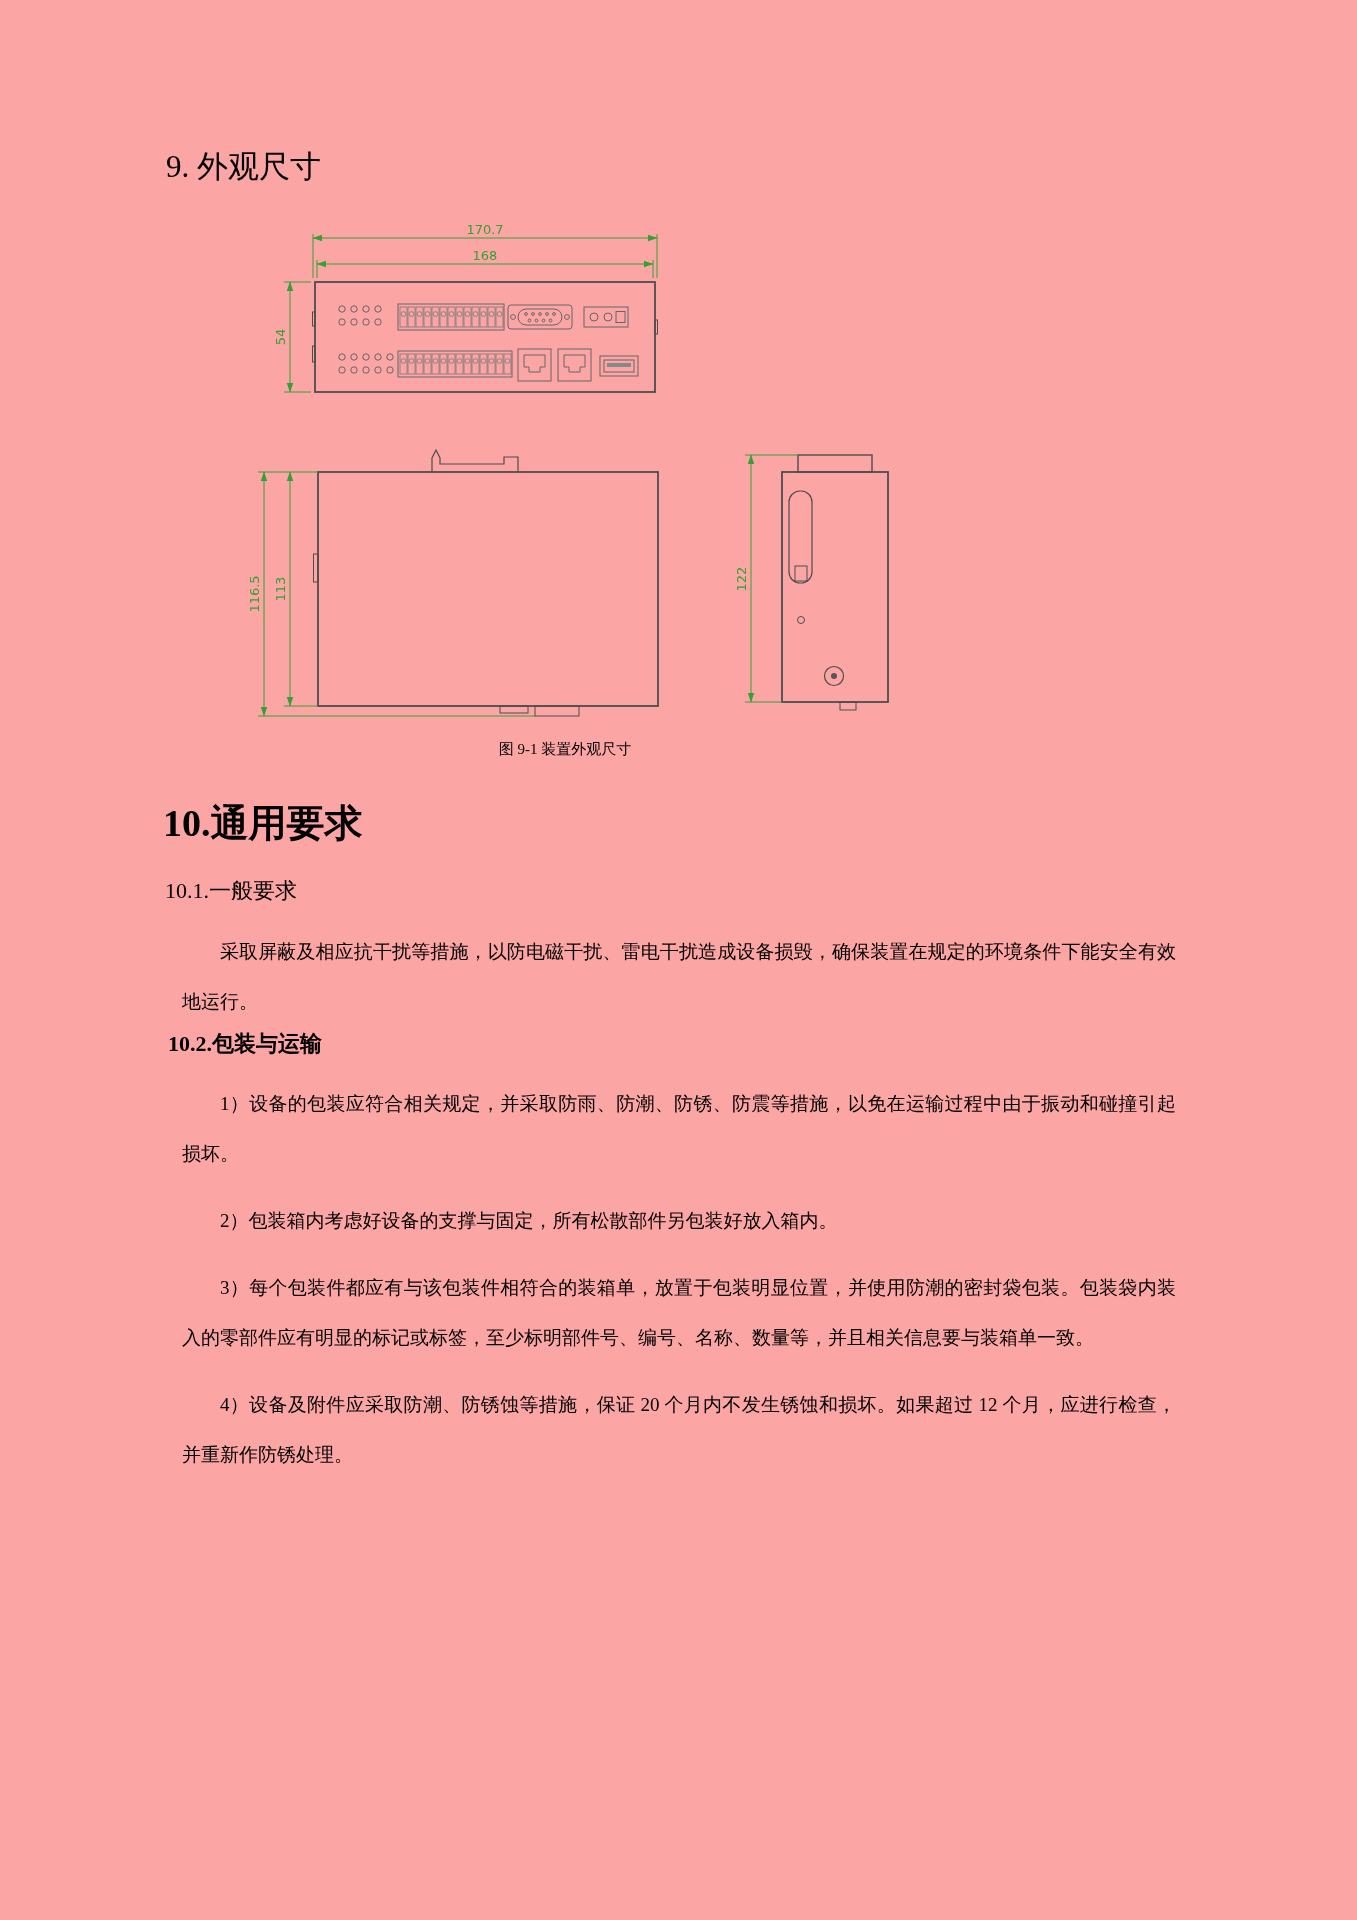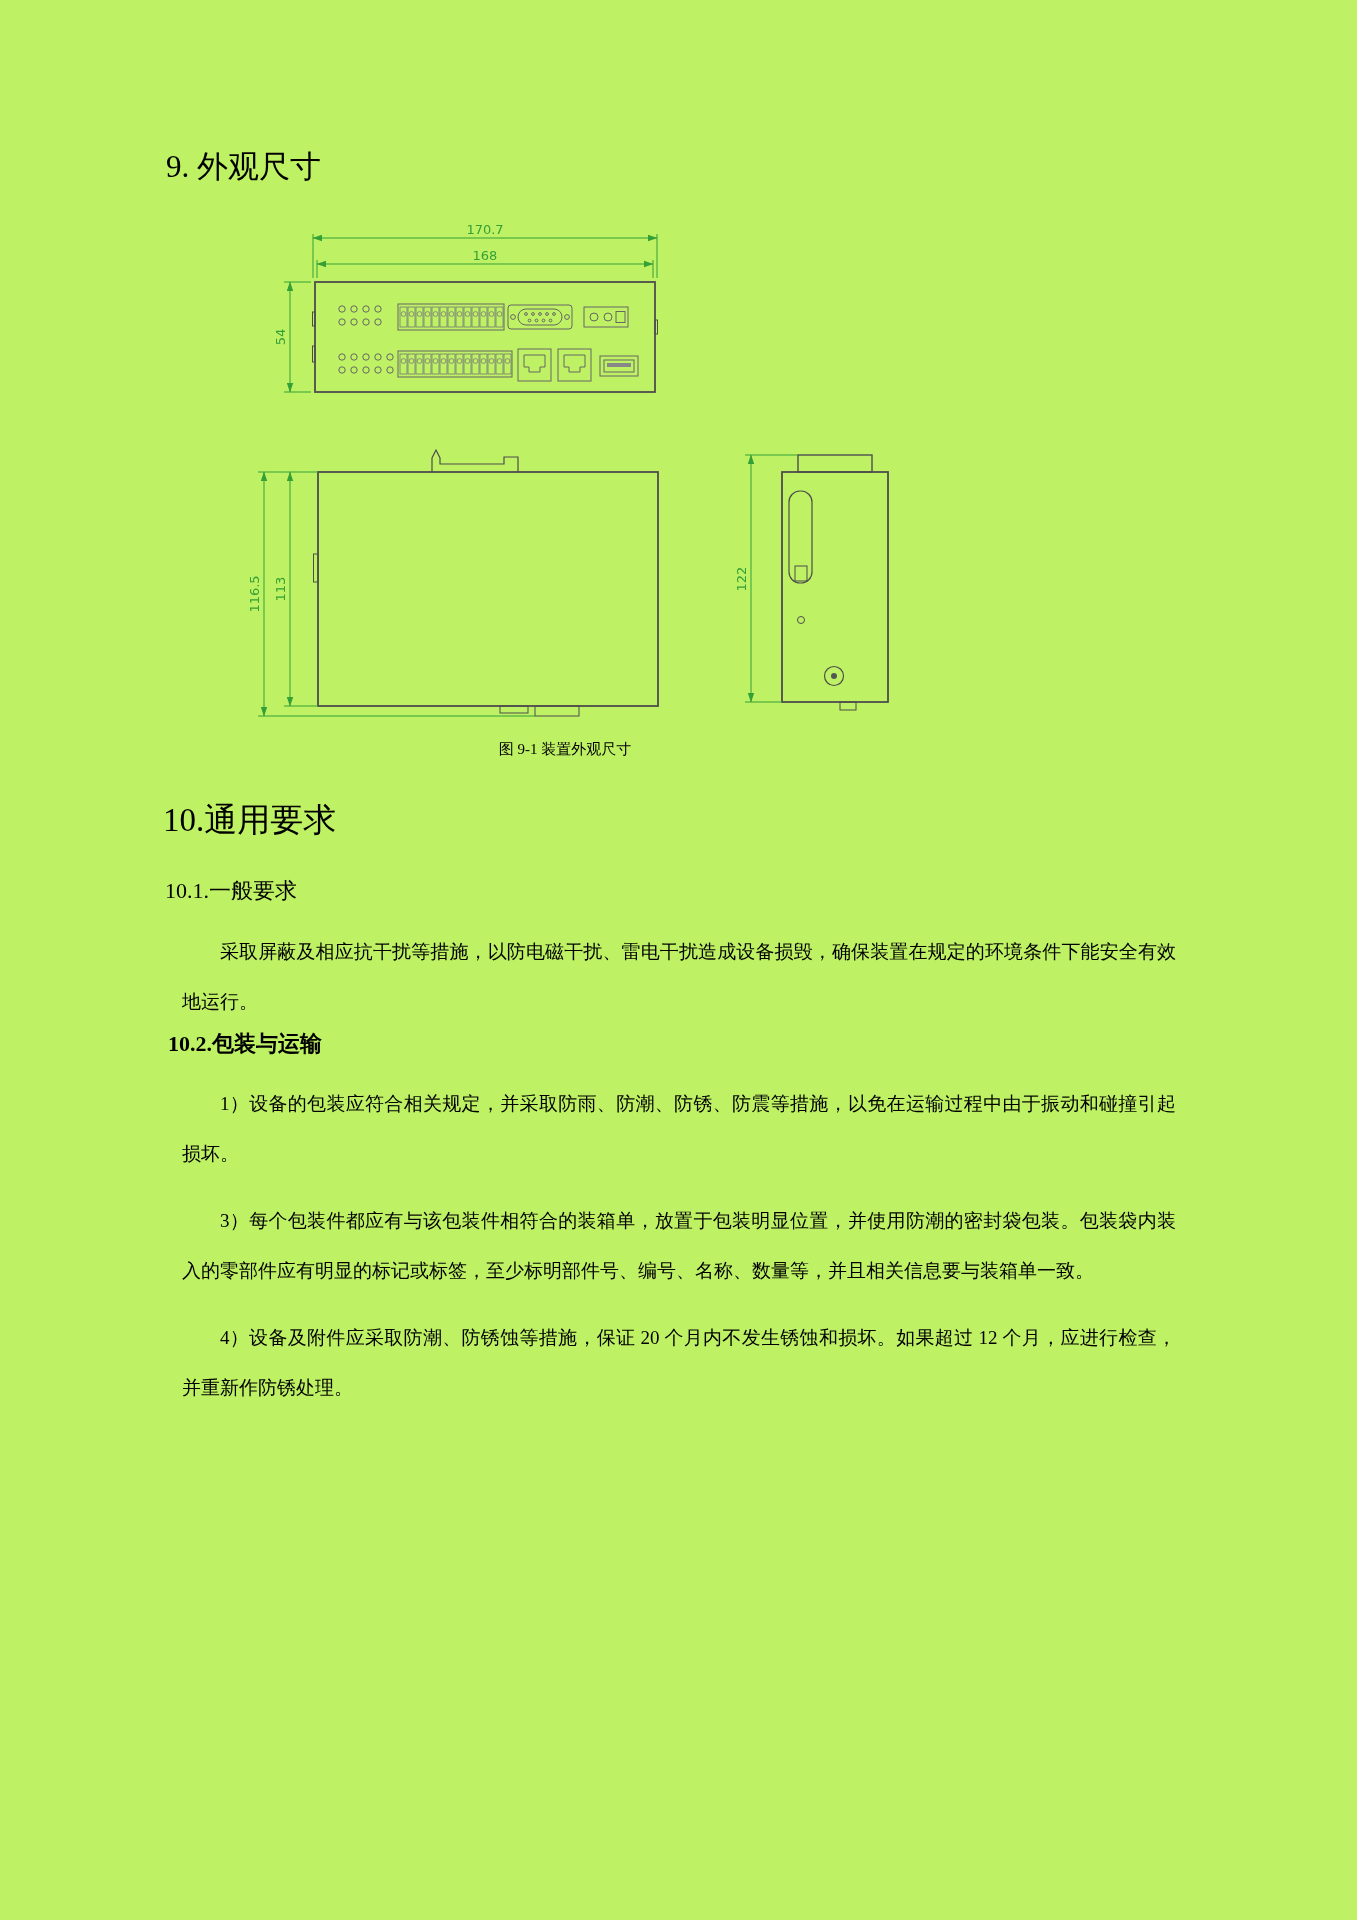--- a/index.html
+++ b/index.html
@@ -3,40 +3,40 @@
 <meta charset="utf-8">
 <title>Document Page</title>
 <style>
   * { box-sizing: border-box; }
   html, body { margin: 0; padding: 0; background: #e9e9e9; }
   .page {
     position: relative;
     width: 1357px;
     height: 1920px;
     margin: 0 auto;
-    background: #bef264;
+    background: #fca5a5;
     font-family: "Liberation Serif", "DejaVu Serif", serif;
     color: #000000;
     overflow: hidden;
   }
   .sec9-title {
     position: absolute; left: 166px; top: 146px;
     font-size: 31px; font-weight: 400; margin: 0;
   }
   .figure-wrap {
     position: absolute; left: 250px; top: 224px;
     width: 700px; height: 512px;
   }
   .figure-caption {
     position: absolute; left: 165px; top: 740px; width: 800px;
     text-align: center; font-size: 15px;
   }
   .sec10-title {
     position: absolute; left: 163px; top: 798px;
-    font-size: 33px; font-weight: 400; margin: 0;
+    font-size: 38px; font-weight: 700; margin: 0;
   }
   .sub-title-1 {
     position: absolute; left: 165px; top: 876px;
     font-size: 22px; font-weight: 400; margin: 0;
     font-family: "Liberation Serif", "DejaVu Serif", serif;
   }
   .sub-title-2 {
     position: absolute; left: 165px; top: 1026px;
     font-size: 22px; font-weight: 700; margin: 3px;
   }
@@ -237,17 +237,18 @@
   <h2 class="sub-title-1">10.1.一般要求</h2>
 
   <div class="para-block-1">
     <p class="body-text">采取屏蔽及相应抗干扰等措施，以防电磁干扰、雷电干扰造成设备损毁，确保装置在规定的环境条件下能安全有效地运行。</p>
   </div>
 
   <h2 class="sub-title-2">10.2.包装与运输</h2>
 
   <div class="para-block-2">
     <p class="body-text">1）设备的包装应符合相关规定，并采取防雨、防潮、防锈、防震等措施，以免在运输过程中由于振动和碰撞引起损坏。</p>
+    <p class="body-text">2）包装箱内考虑好设备的支撑与固定，所有松散部件另包装好放入箱内。</p>
     <p class="body-text">3）每个包装件都应有与该包装件相符合的装箱单，放置于包装明显位置，并使用防潮的密封袋包装。包装袋内装入的零部件应有明显的标记或标签，至少标明部件号、编号、名称、数量等，并且相关信息要与装箱单一致。</p>
     <p class="body-text">4）设备及附件应采取防潮、防锈蚀等措施，保证 20 个月内不发生锈蚀和损坏。如果超过 12 个月，应进行检查，并重新作防锈处理。</p>
   </div>
 
 </div>
 
 </body></html>

